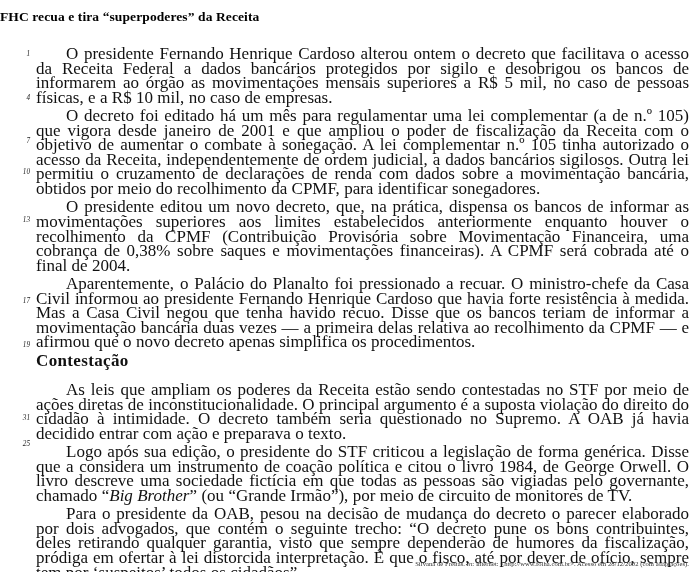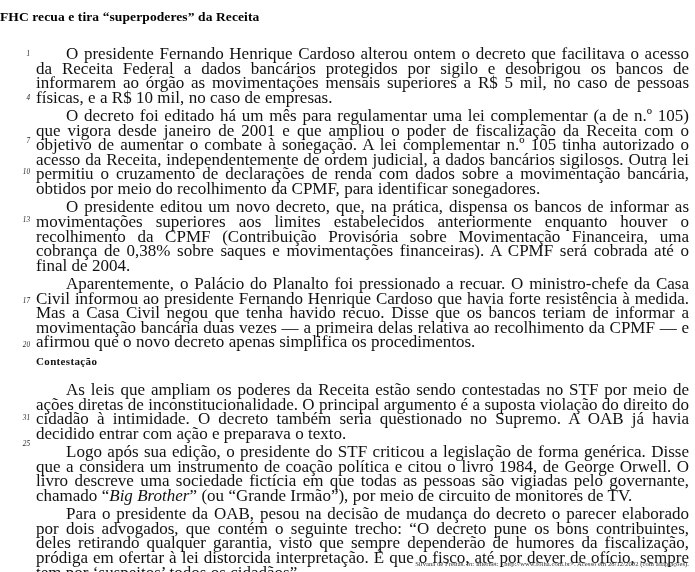--- a/index.html
+++ b/index.html
@@ -44,21 +44,21 @@
     text-indent: 30px;
     margin: 0;
     padding: 0;
     color: #111;
     -webkit-hyphens: none;
     hyphens: none;
     word-spacing: 0.1px;
   }
   .para + .para { margin-top: 4px; }
   .subhead {
-    font-size: 11px;
+    font-size: 17px;
     font-weight: bold;
     line-height: 14.55px;
     margin: 14.5px 0 14.5px 0;
     text-indent: 0;
     letter-spacing: 0.35px;
   }
   .subhead.tight-top { margin-top: 15px; }
 
   
   .gutter {
@@ -101,21 +101,21 @@
 
   <div class="body-block">
 
     <div class="gutter">
       <span class="lineno" style="top:4px;">1</span>
       <span class="lineno" style="top:47.6px;">4</span>
       <span class="lineno" style="top:91.3px;">7</span>
       <span class="lineno" style="top:122px;">10</span>
       <span class="lineno" style="top:170px;font-family:Liberation Serif, serif;">13</span>
       <span class="lineno" style="top:251.4px;">17</span>
-      <span class="lineno" style="top:295px;">20</span>
+      <span class="lineno" style="top:295px;">19</span>
       <span class="lineno" style="top:367.9px;">31</span>
       <span class="lineno" style="top:394px;font-style:italic;">25</span>
     </div>
 
     <p class="para">O presidente Fernando Henrique Cardoso alterou ontem o decreto que facilitava o acesso da Receita Federal a dados bancários protegidos por sigilo e desobrigou os bancos de informarem ao órgão as movimentações mensais superiores a R$ 5 mil, no caso de pessoas físicas, e a R$ 10 mil, no caso de empresas.</p>
     <p class="para">O decreto foi editado há um mês para regulamentar uma lei complementar (a de n.º 105) que vigora desde janeiro de 2001 e que ampliou o poder de fiscalização da Receita com o objetivo de aumentar o combate à sonegação. A lei complementar n.º 105 tinha autorizado o acesso da Receita, independentemente de ordem judicial, a dados bancários sigilosos. Outra lei permitiu o cruzamento de declarações de renda com dados sobre a movimentação bancária, obtidos por meio do recolhimento da CPMF, para identificar sonegadores.</p>
     <p class="para">O presidente editou um novo decreto, que, na prática, dispensa os bancos de informar as movimentações superiores aos limites estabelecidos anteriormente enquanto houver o recolhimento da CPMF (Contribuição Provisória sobre Movimentação Financeira, uma cobrança de 0,38% sobre saques e movimentações financeiras). A CPMF será cobrada até o final de 2004.</p>
     <p class="para">Aparentemente, o Palácio do Planalto foi pressionado a recuar. O ministro-chefe da Casa Civil informou ao presidente Fernando Henrique Cardoso que havia forte resistência à medida. Mas a Casa Civil negou que tenha havido recuo. Disse que os bancos teriam de informar a movimentação bancária duas vezes — a primeira delas relativa ao recolhimento da CPMF — e afirmou que o novo decreto apenas simplifica os procedimentos.</p>
 
     <p class="para subhead">Contestação</p>

